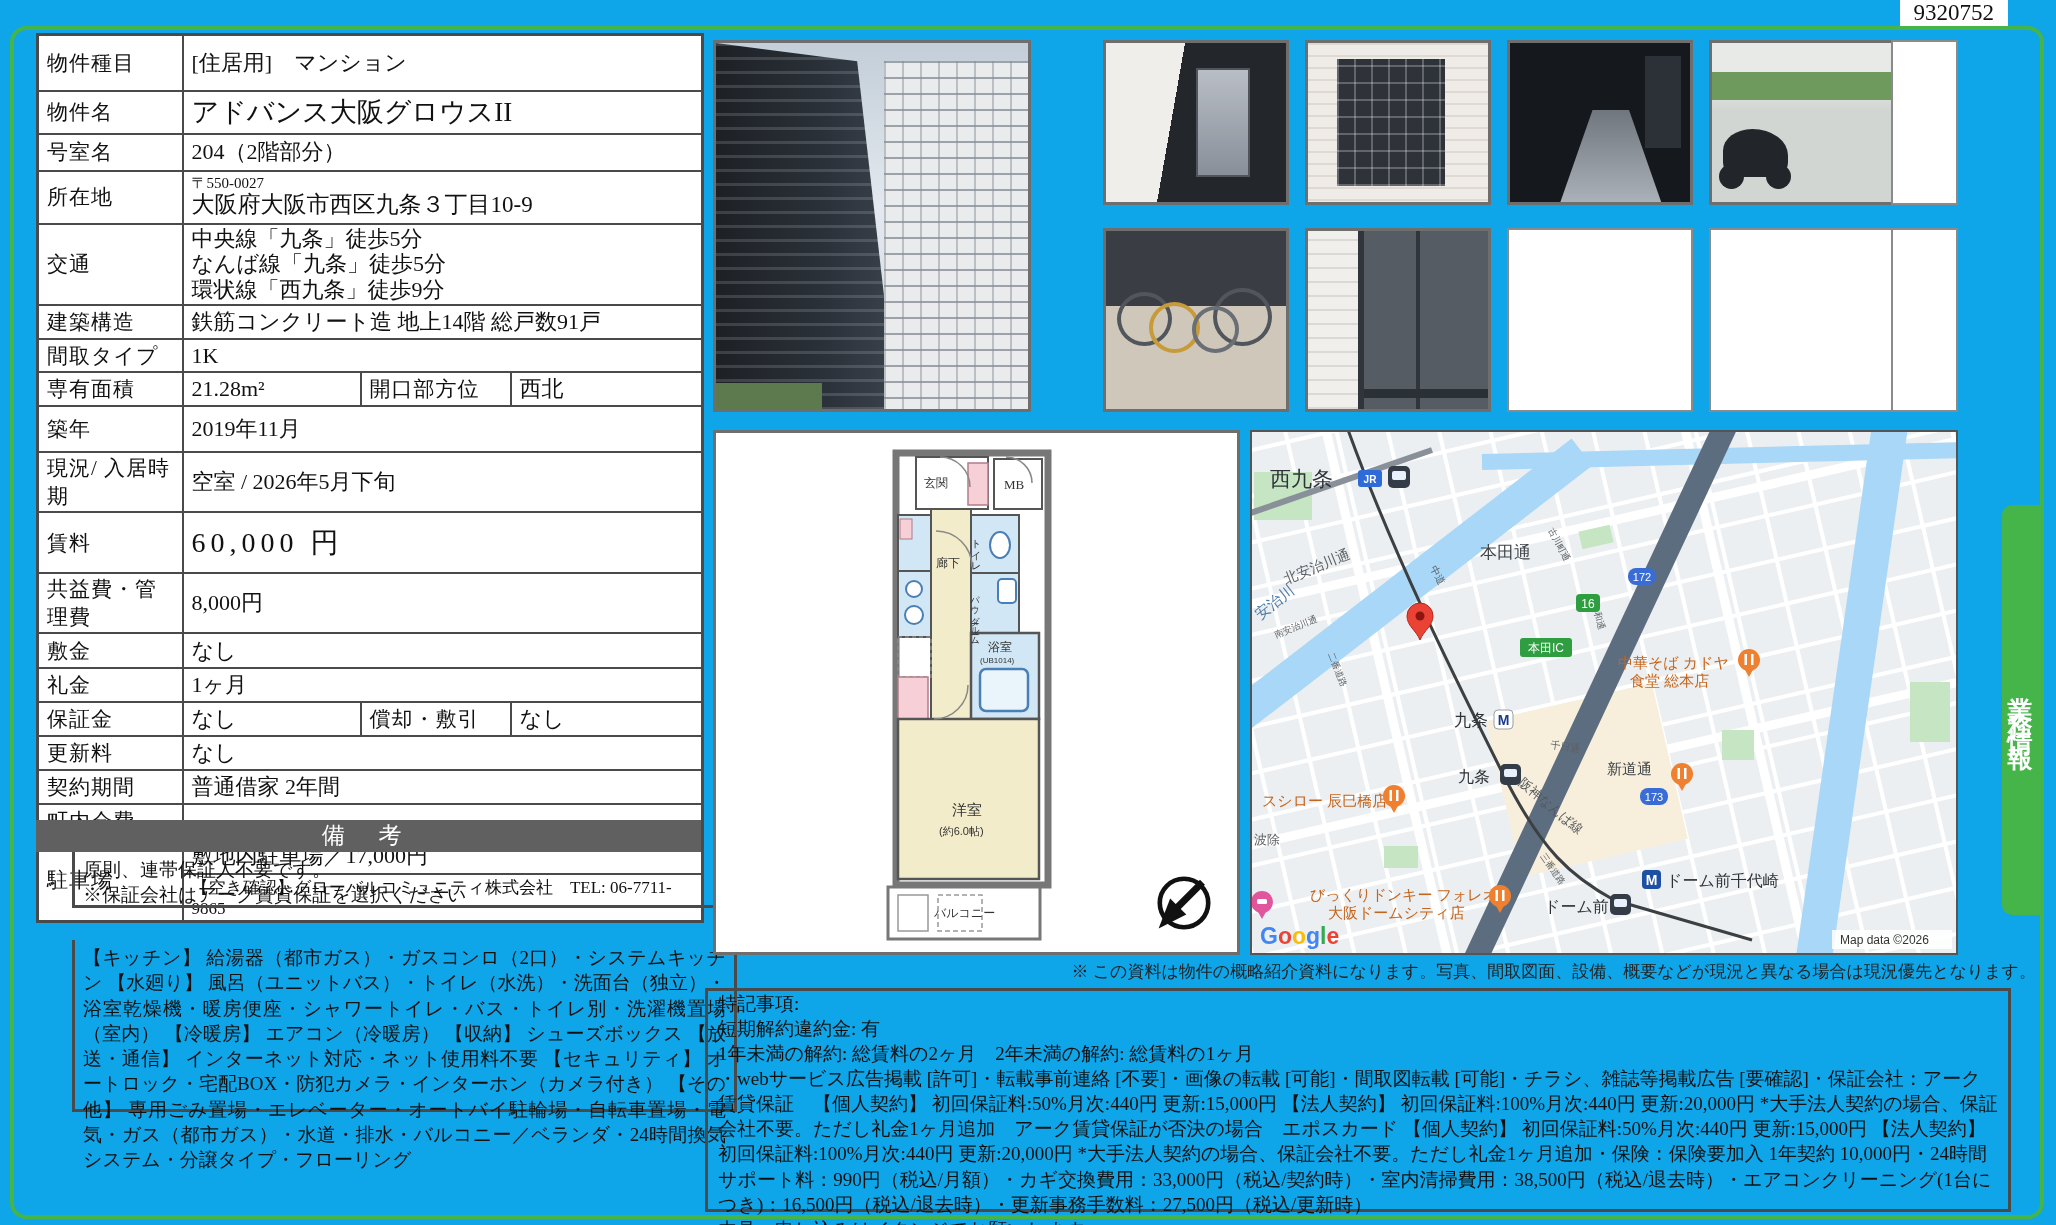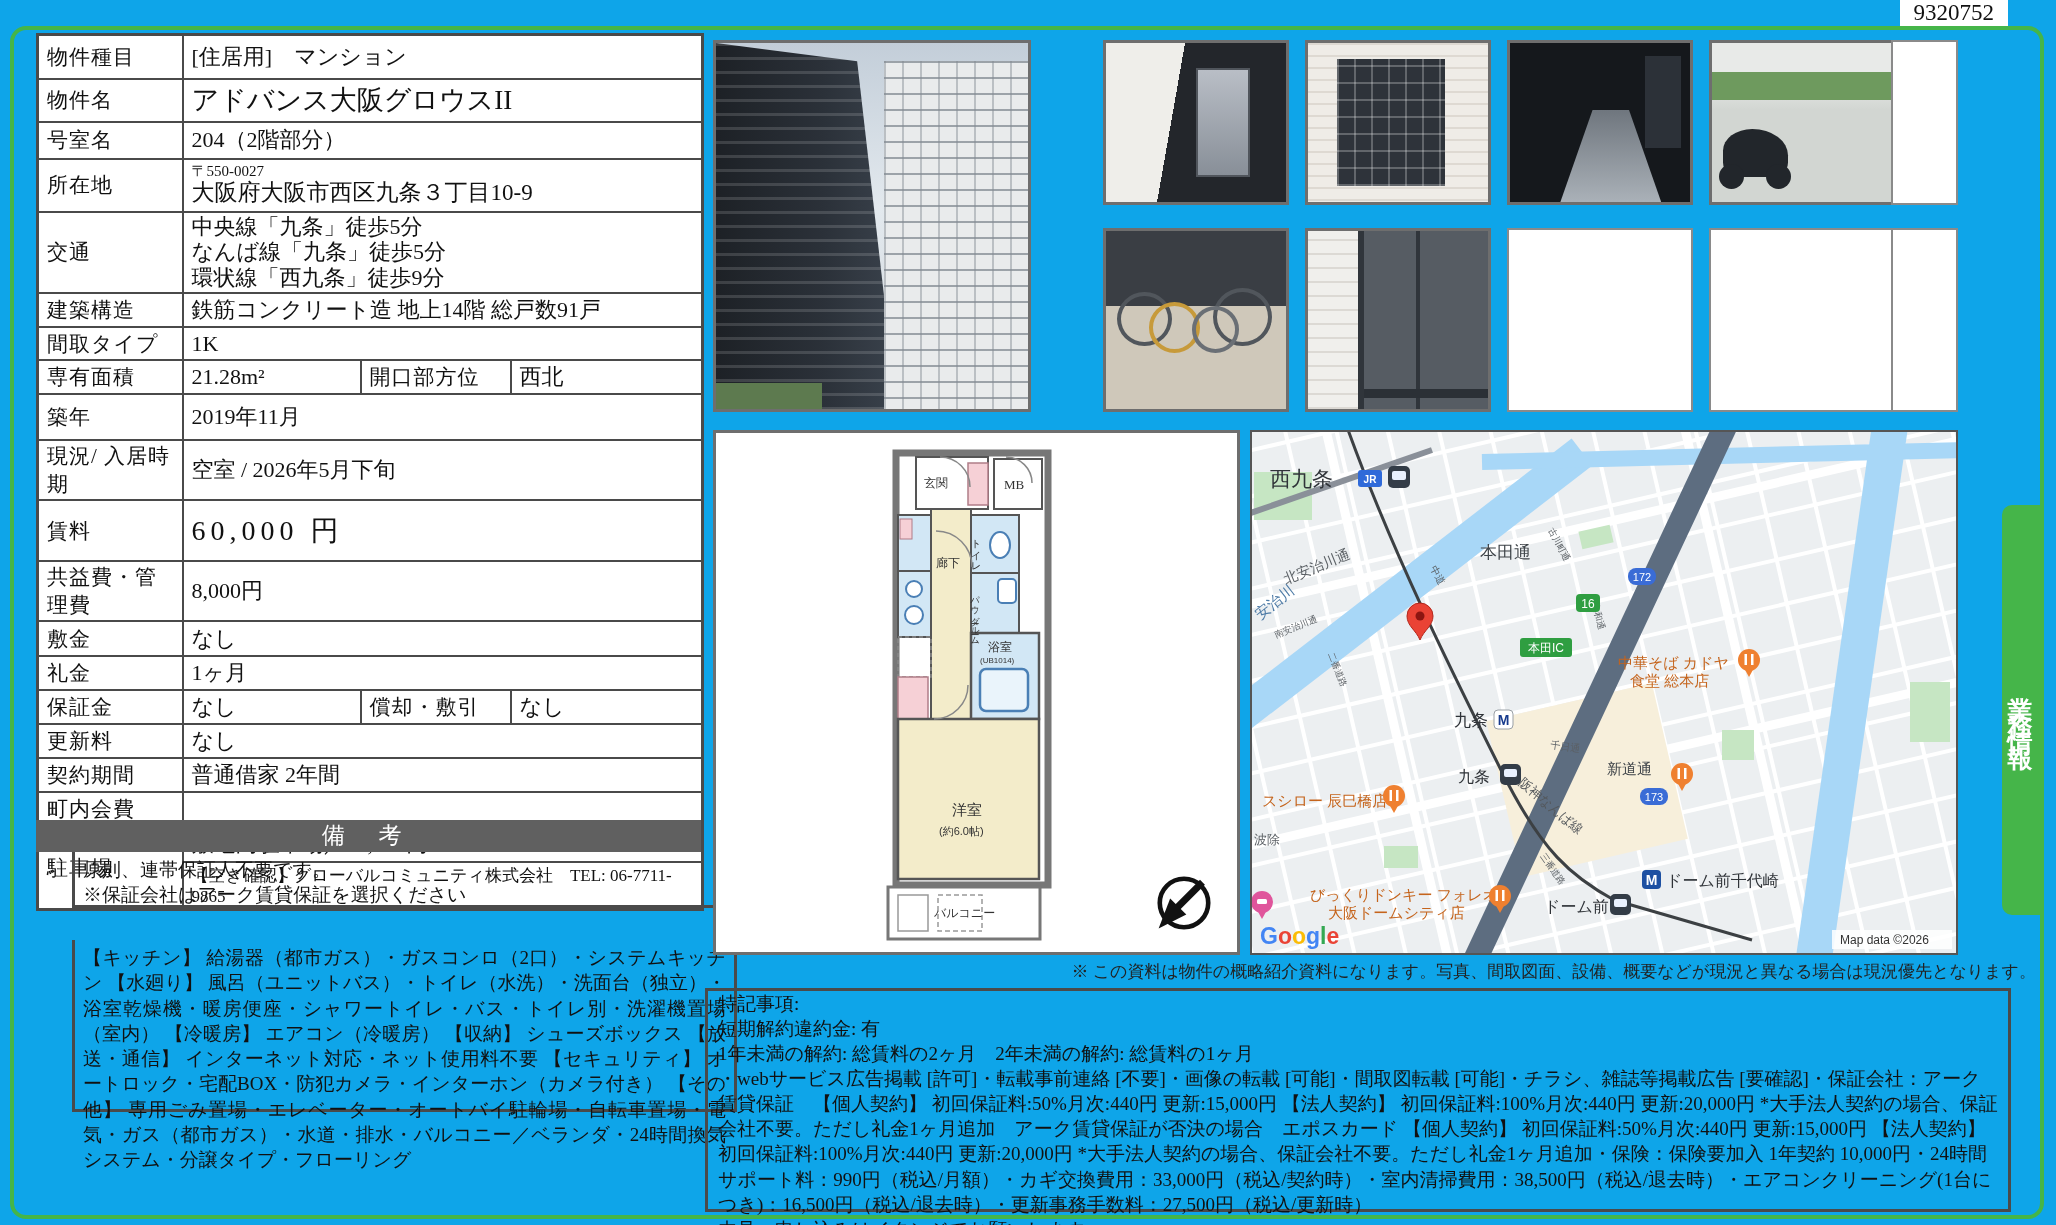--- a/index.html
+++ b/index.html
@@ -51,21 +51,21 @@
   <div id="biz-tab">業務情報</div>
 
   <table id="spec-table">
     <colgroup>
         <col style="width:145px">
         <col style="width:178px">
         <col style="width:150px">
         <col style="width:192px">
       </colgroup>
     <tbody>
-        <tr style="height:44px">
+        <tr style="height:56px">
       <td class="lab">物件種目</td>
       <td class="val" colspan="3">[住居用]　マンション</td>
     </tr>
     <tr style="height:43px">
       <td class="lab">物件名</td>
       <td class="val val-big" colspan="3">アドバンス大阪グロウスII</td>
     </tr>
     <tr style="height:37px">
       <td class="lab">号室名</td>
       <td class="val" colspan="3">204（2階部分）</td>

